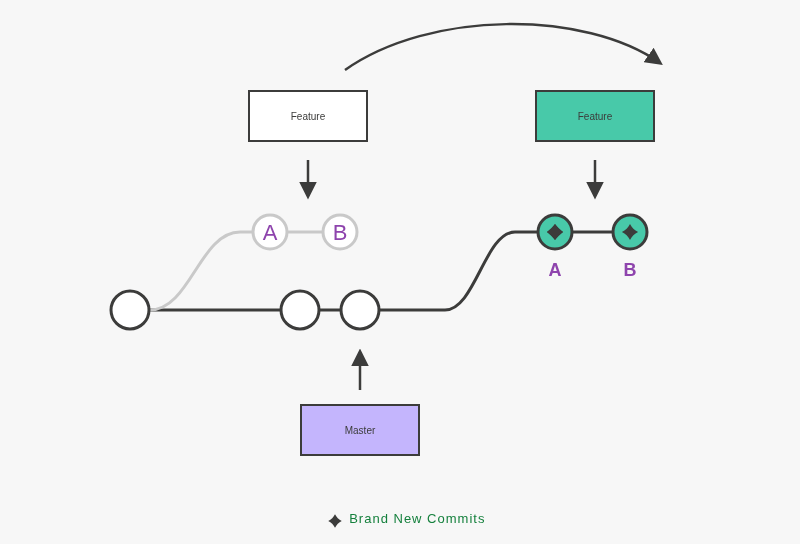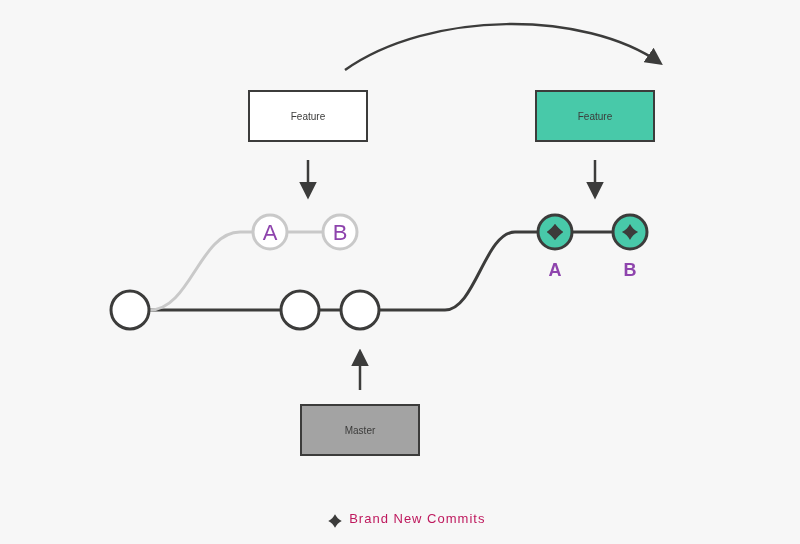--- a/index.html
+++ b/index.html
@@ -1,24 +1,24 @@
 <!DOCTYPE html>
 <html><head>
 <meta charset="utf-8">
 <style>
   html,body{margin:0;padding:0;width:800px;height:544px;background:#f7f7f7;font-family:Helvetica,Arial,sans-serif;}
   .stage{position:relative;width:800px;height:544px;}
   svg{position:absolute;top:0;left:0;}
   .box{position:absolute;border:2px solid #3c3c3b;display:flex;align-items:center;justify-content:center;font-size:10px;color:#3c3c3b;box-sizing:border-box;}
   .box-white{background:#ffffff;}
   .box-green{background:#48c9a9;}
-  .box-blue{background:#a3a3a3;}
+  .box-blue{background:#c4b5fd;}
   .commit-label{position:absolute;font-size:22px;color:#8e44ad;font-weight:500;text-align:center;transform:translate(-50%,-50%);}
   .new-commit-label{position:absolute;font-size:18px;color:#8e44ad;font-weight:700;text-align:center;transform:translate(-50%,-50%);}
-  .legend{position:absolute;left:0;width:800px;text-align:center;font-size:13px;color:#be185d;letter-spacing:1px;}
+  .legend{position:absolute;left:0;width:800px;text-align:center;font-size:13px;color:#15803d;letter-spacing:1px;}
 </style>
 </head>
 <body>
 
 <div class="stage">
 
 <svg width="800" height="544" viewBox="0 0 800 544">
   <defs>
     <marker id="arrow" viewBox="0 0 10 10" refX="8" refY="5" markerWidth="7" markerHeight="7" orient="auto-start-reverse">
       <path d="M0,0 L10,5 L0,10 z" fill="#3c3c3b"></path>

